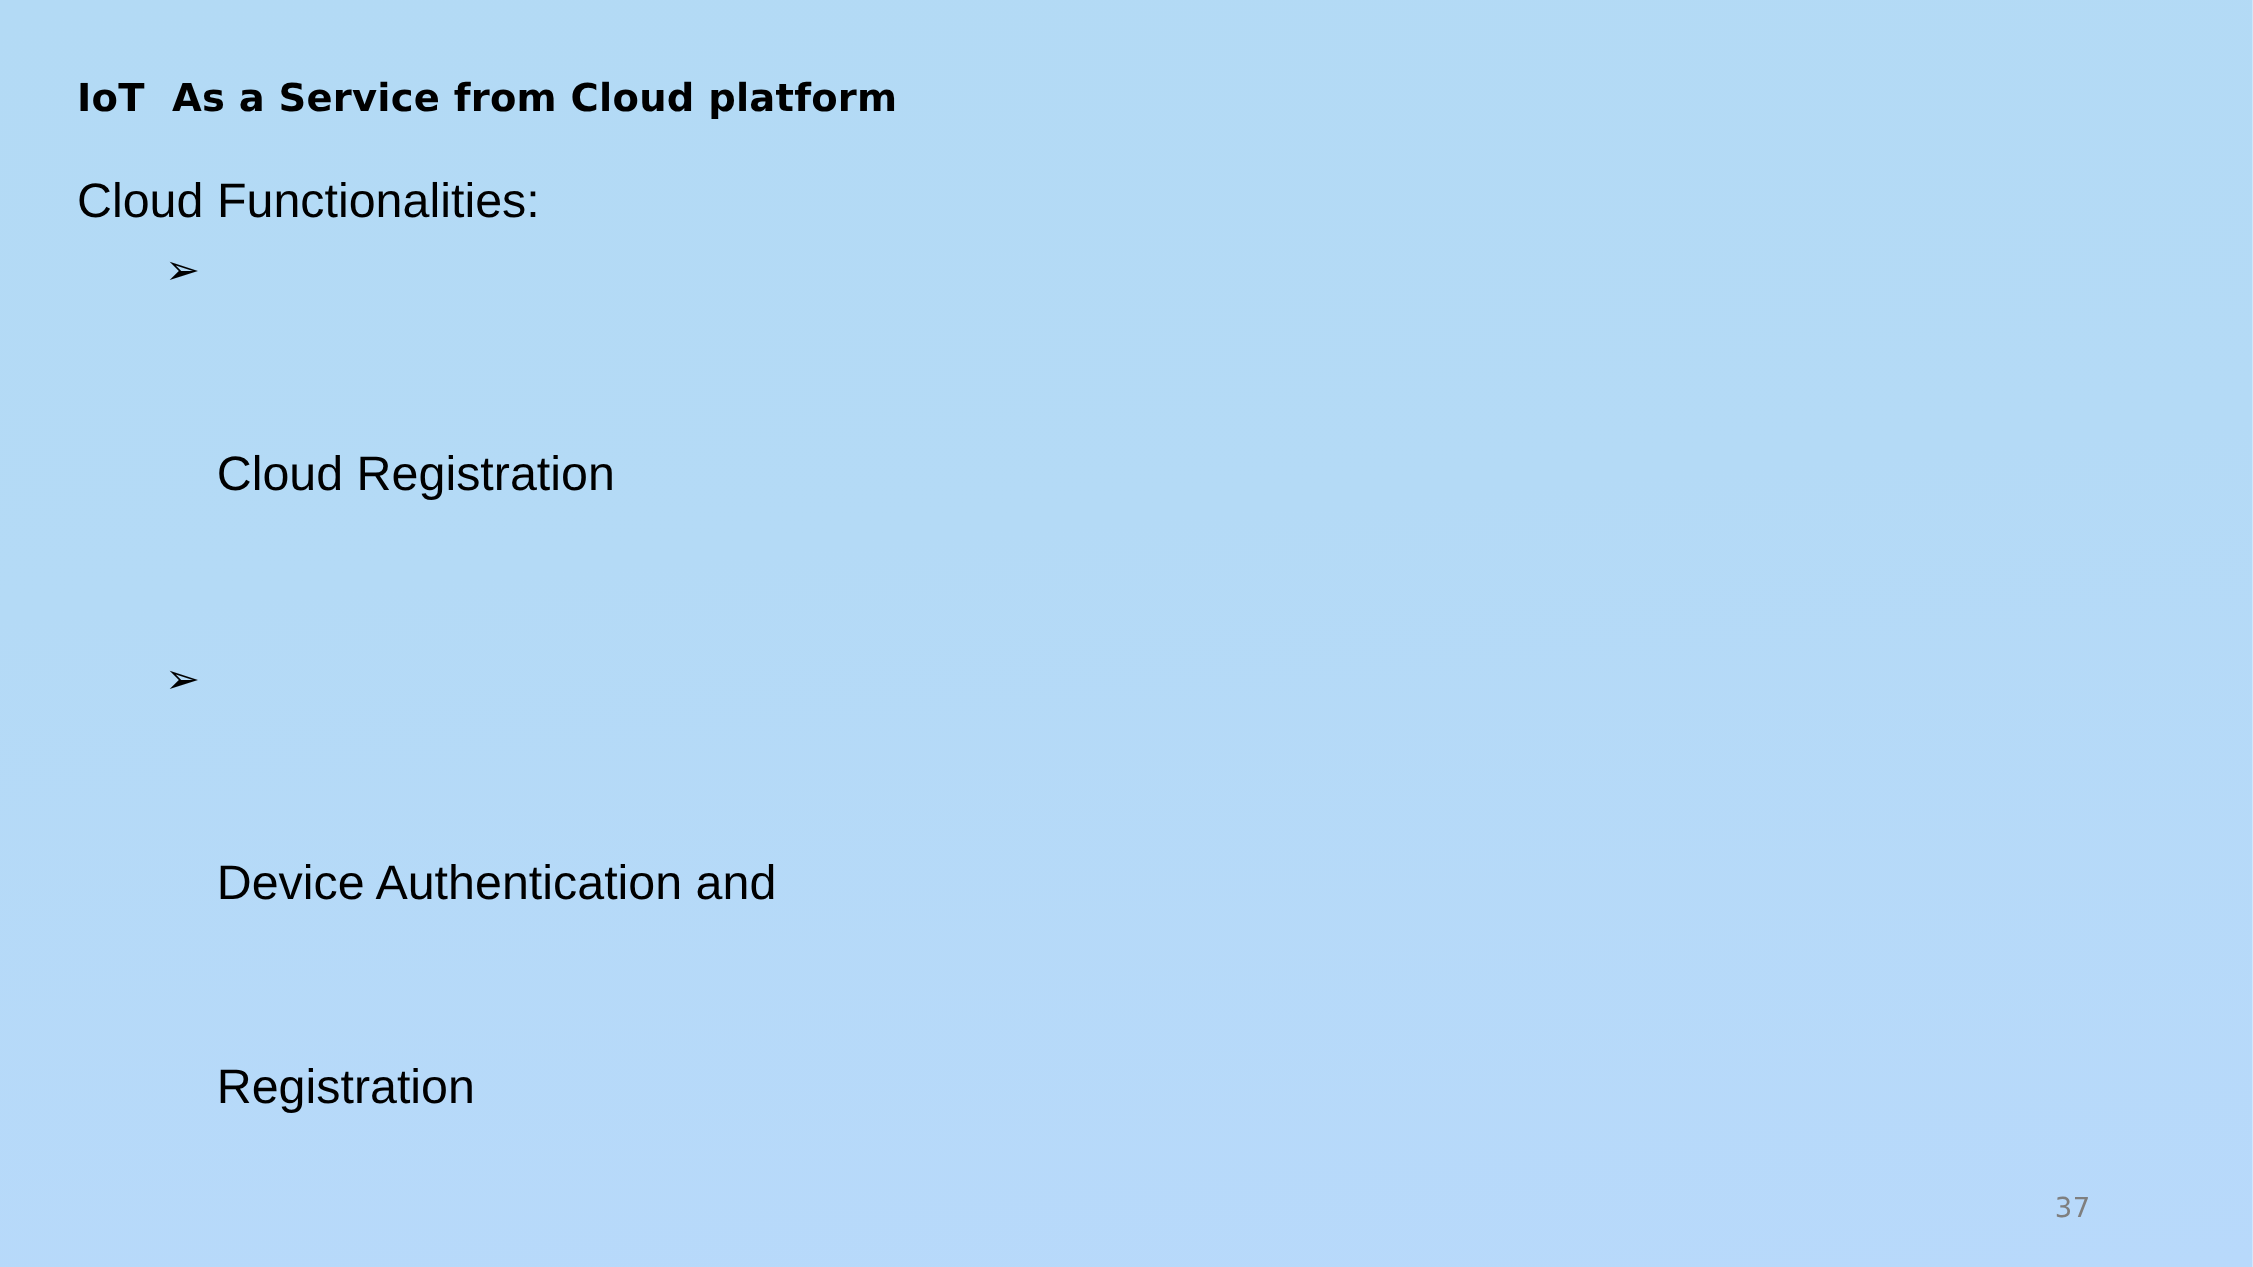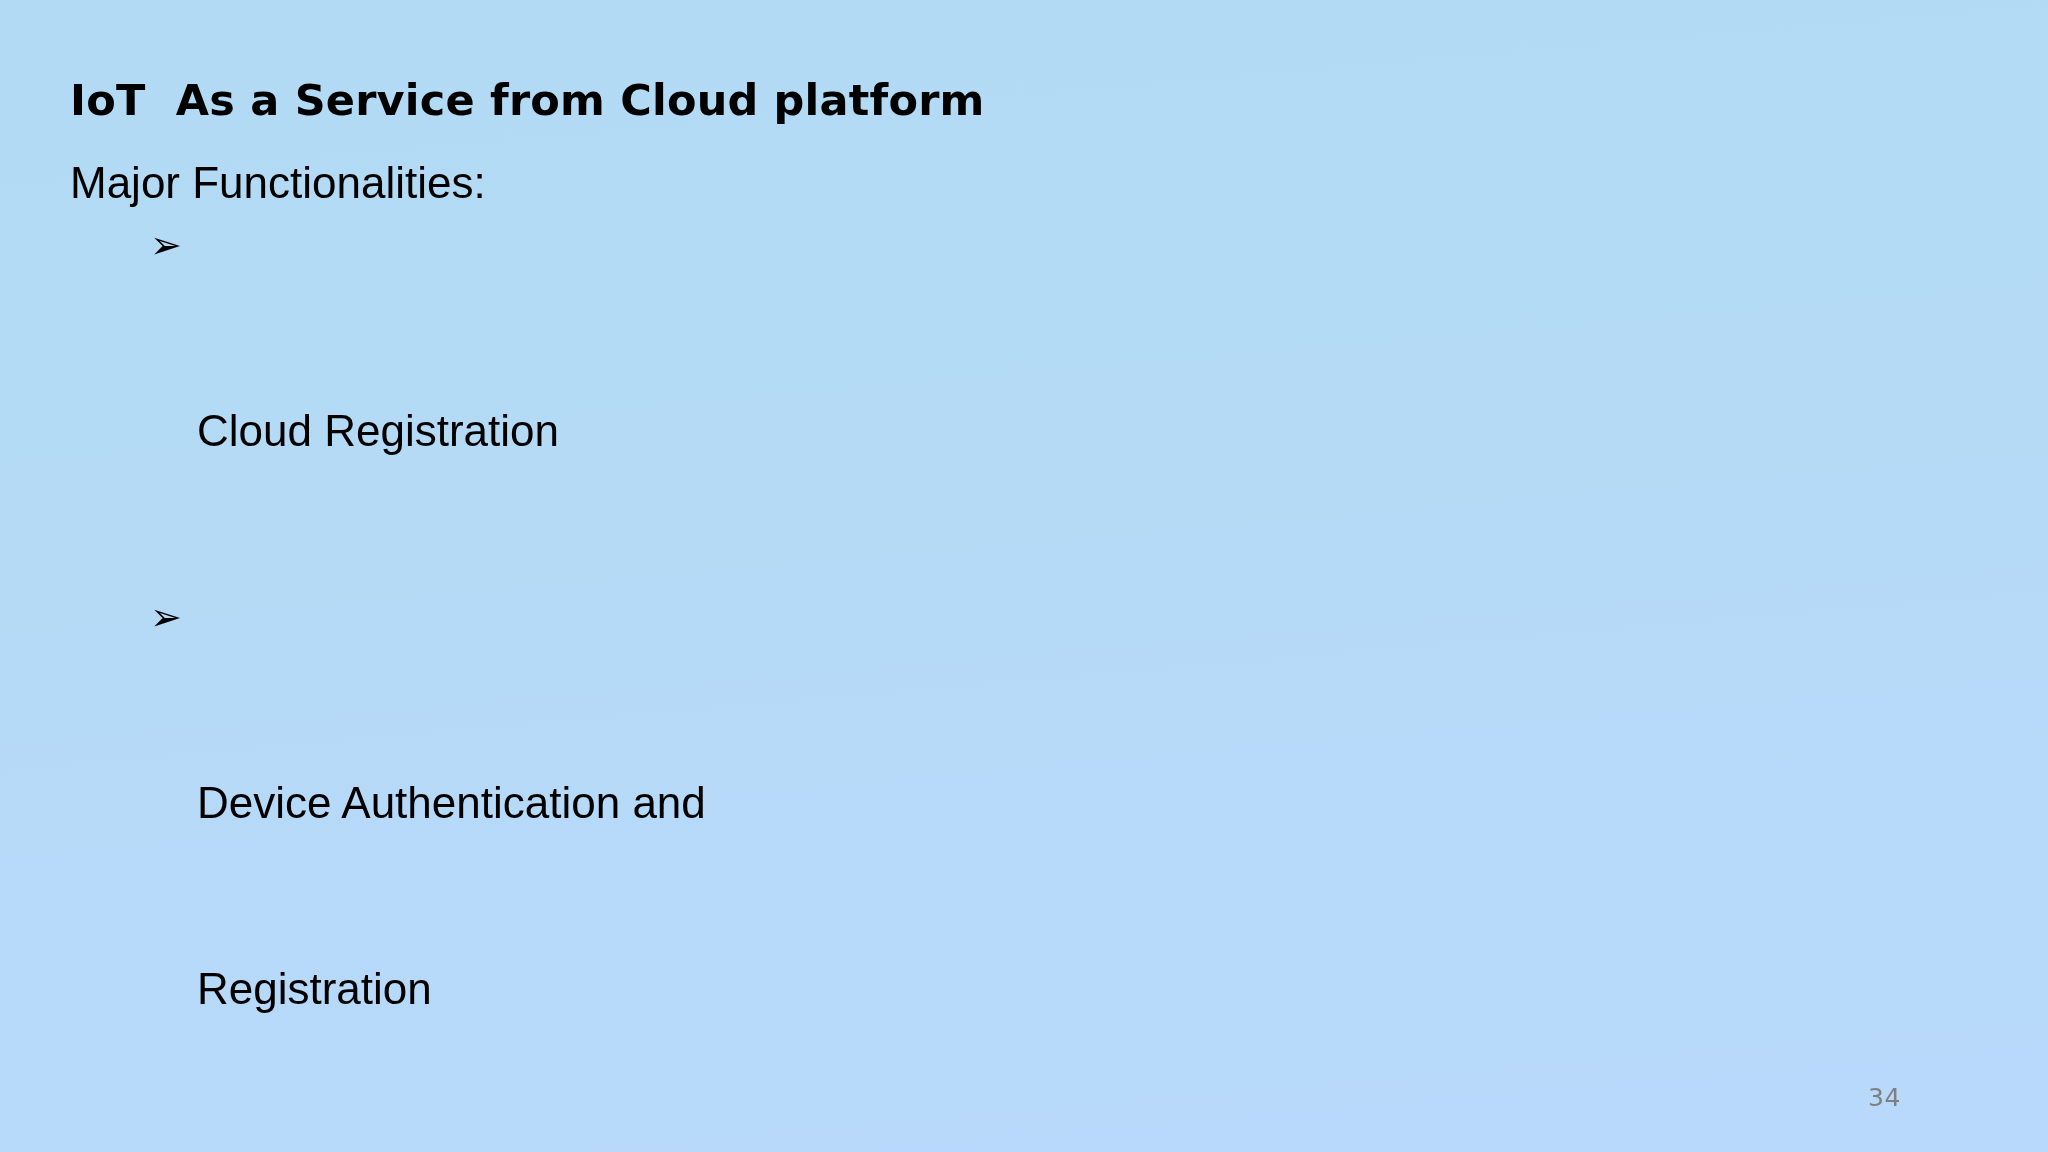--- a/index.html
+++ b/index.html
@@ -18,21 +18,21 @@
     -webkit-font-smoothing: antialiased;
   }
 
   
   #slide-title {
     position: absolute;
     left: 70px;
     top: 48px;
     width: 1700px;
     font-family: "DejaVu Sans", sans-serif;
-    font-size: 43px;
+    font-size: 35px;
     font-weight: bold;
     letter-spacing: 0.2px;
     color: #000000;
     line-height: 1.1;
     white-space: pre;
   }
 
   
   #body-block {
     position: absolute;
@@ -98,21 +98,21 @@
 </style>
 </head>
 <body>
 
 <div id="slide">
 
   <h1 id="slide-title">IoT  As a Service from Cloud platform</h1>
 
   <div id="body-block">
 
-    <div class="lead-line">Major Functionalities:</div>
+    <div class="lead-line">Cloud Functionalities:</div>
 
     <ul class="bullet-list">
 
       <li class="bullet-item">
         <span class="bullet-glyph">➢</span>
         <span class="bullet-text">Cloud Registration</span>
       </li>
 
       <li class="bullet-item">
         <span class="bullet-glyph">➢</span>
@@ -121,15 +121,15 @@
       </li>
 
       <li class="bullet-item">
         <span class="bullet-glyph">➢</span>
         
       </li>
 
     </ul>
   </div>
 
-  <div id="page-number">34</div>
+  <div id="page-number">37</div>
 
 </div>
 
 </body></html>

